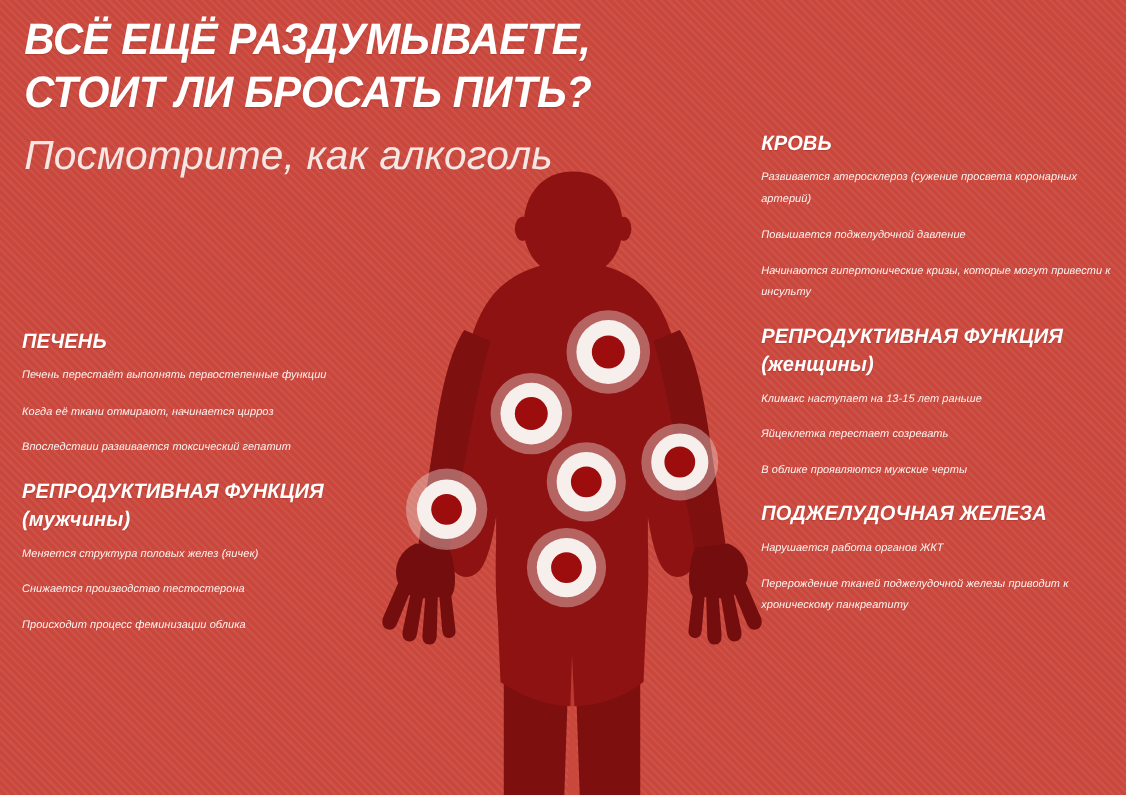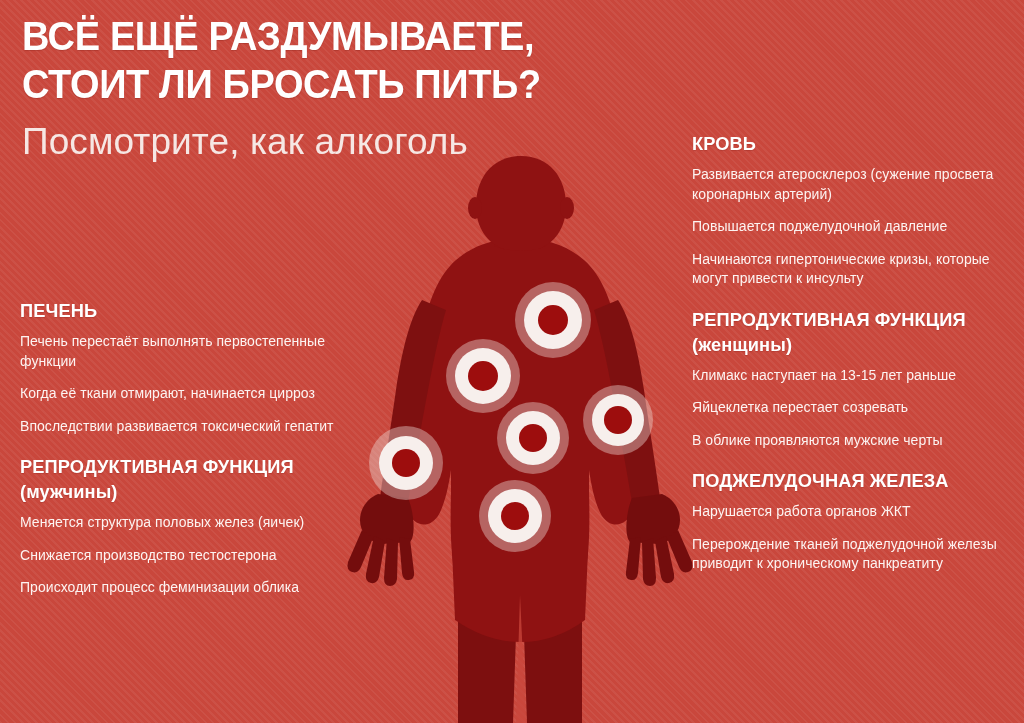--- a/index.html
+++ b/index.html
@@ -15,20 +15,21 @@
     overflow: hidden;
     font-family: "Liberation Sans", "DejaVu Sans", sans-serif;
     background-color: #c9473c;
     background-image: repeating-linear-gradient(
       45deg,
       rgba(255,255,255,0.055) 0px,
       rgba(255,255,255,0.055) 2px,
       rgba(0,0,0,0.00) 2px,
       rgba(0,0,0,0.00) 5px
     );
+    font-style: italic;
   }
 
   
   #figure {
     position: absolute;
     left: 340px;
     top: 150px;
     width: 360px;
     height: 573px;
     pointer-events: none;
@@ -58,37 +59,37 @@
     font-weight: 300;
     color: #f6e7e4;
     white-space: nowrap;
     letter-spacing: 0.1px;
   }
   #subtitle { margin-top: 14px; }
 
   
   .column { position: absolute; }
   #col-left  { left: 20px;  top: 298px; width: 330px; }
-  #col-right { left: 692px; top: 131px; width: 320px; }
+  #col-right { left: 692px; top: 118px; width: 320px; }
 
   .section { margin-bottom: 4px; }
   .sec-heading {
     font-size: 19px;
     line-height: 25px;
     font-weight: bold;
     color: #ffffff;
     letter-spacing: 0.1px;
     transform: scaleX(0.96);
     transform-origin: left center;
     margin-bottom: 9px;
     text-shadow: 0 1px 1px rgba(120,20,15,0.25);
   }
   .sec-heading .sub { display: block; }
   .bullet {
-    font-size: 14px;
+    font-size: 10px;
     line-height: 19.5px;
     color: #fdf4f2;
     margin-bottom: 13px;
     letter-spacing: 0.05px;
   }
   .bullet:last-child { margin-bottom: 0; }
   .section + .section { margin-top: 18px; }
 
   
   .marker {

